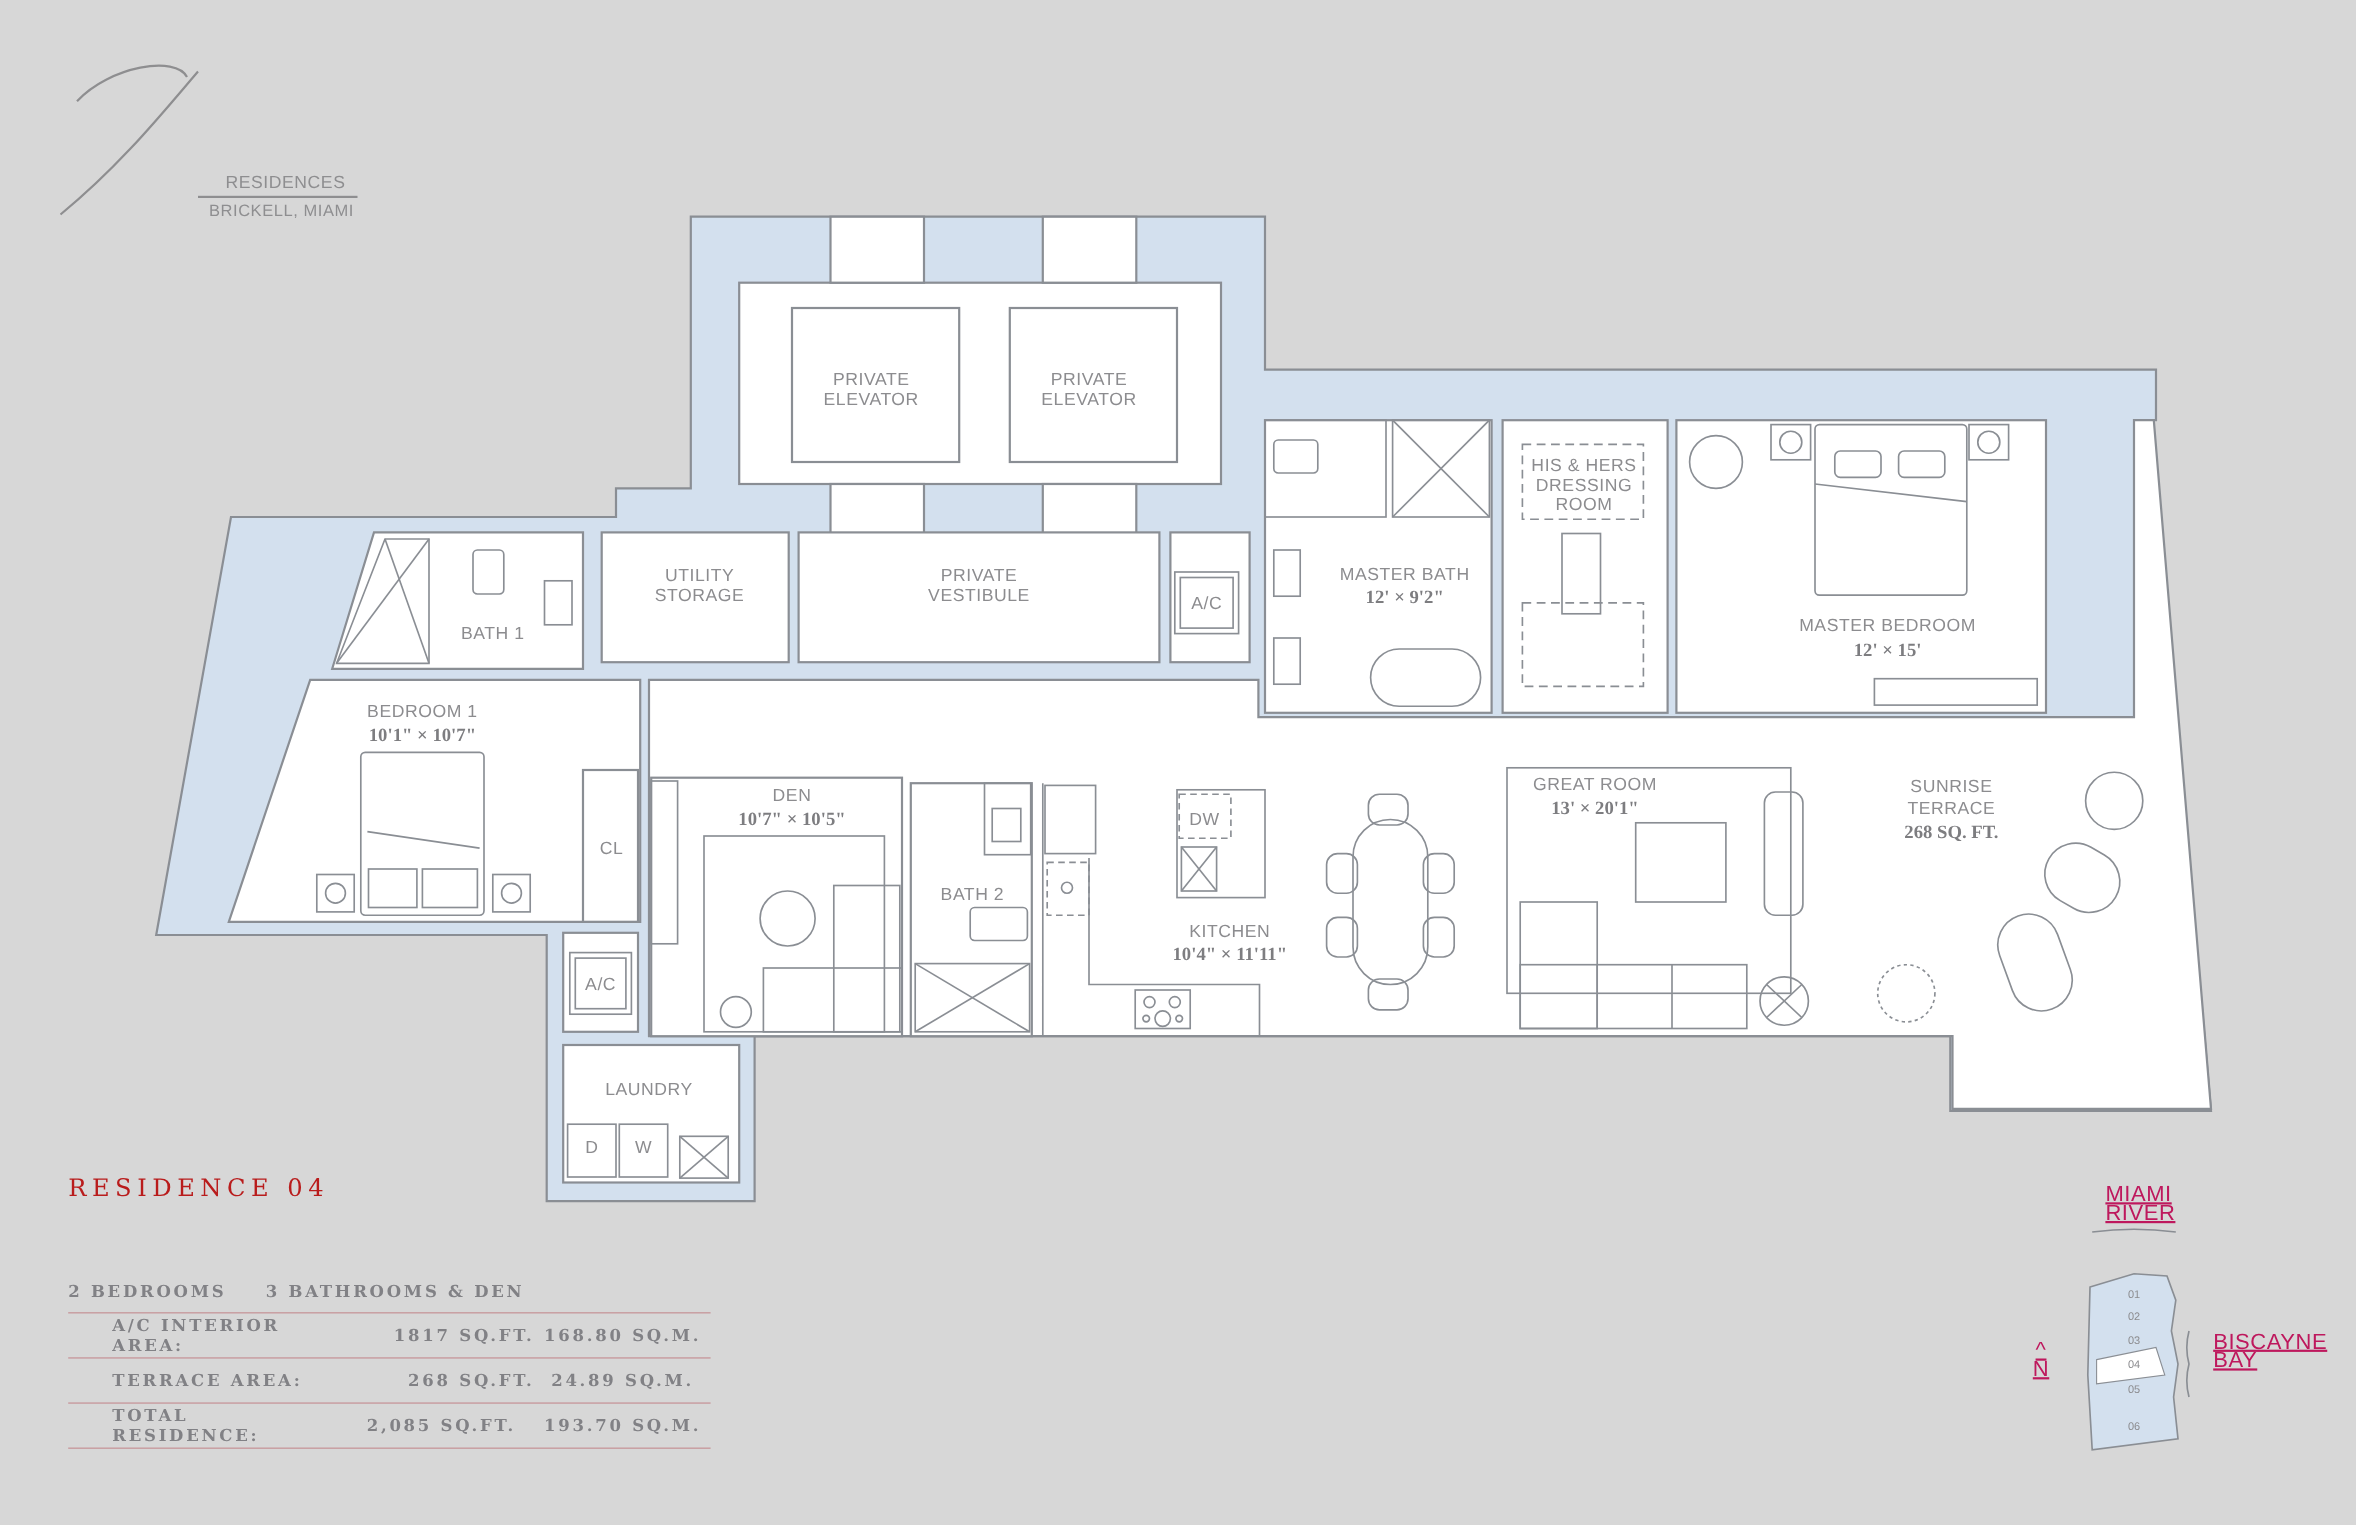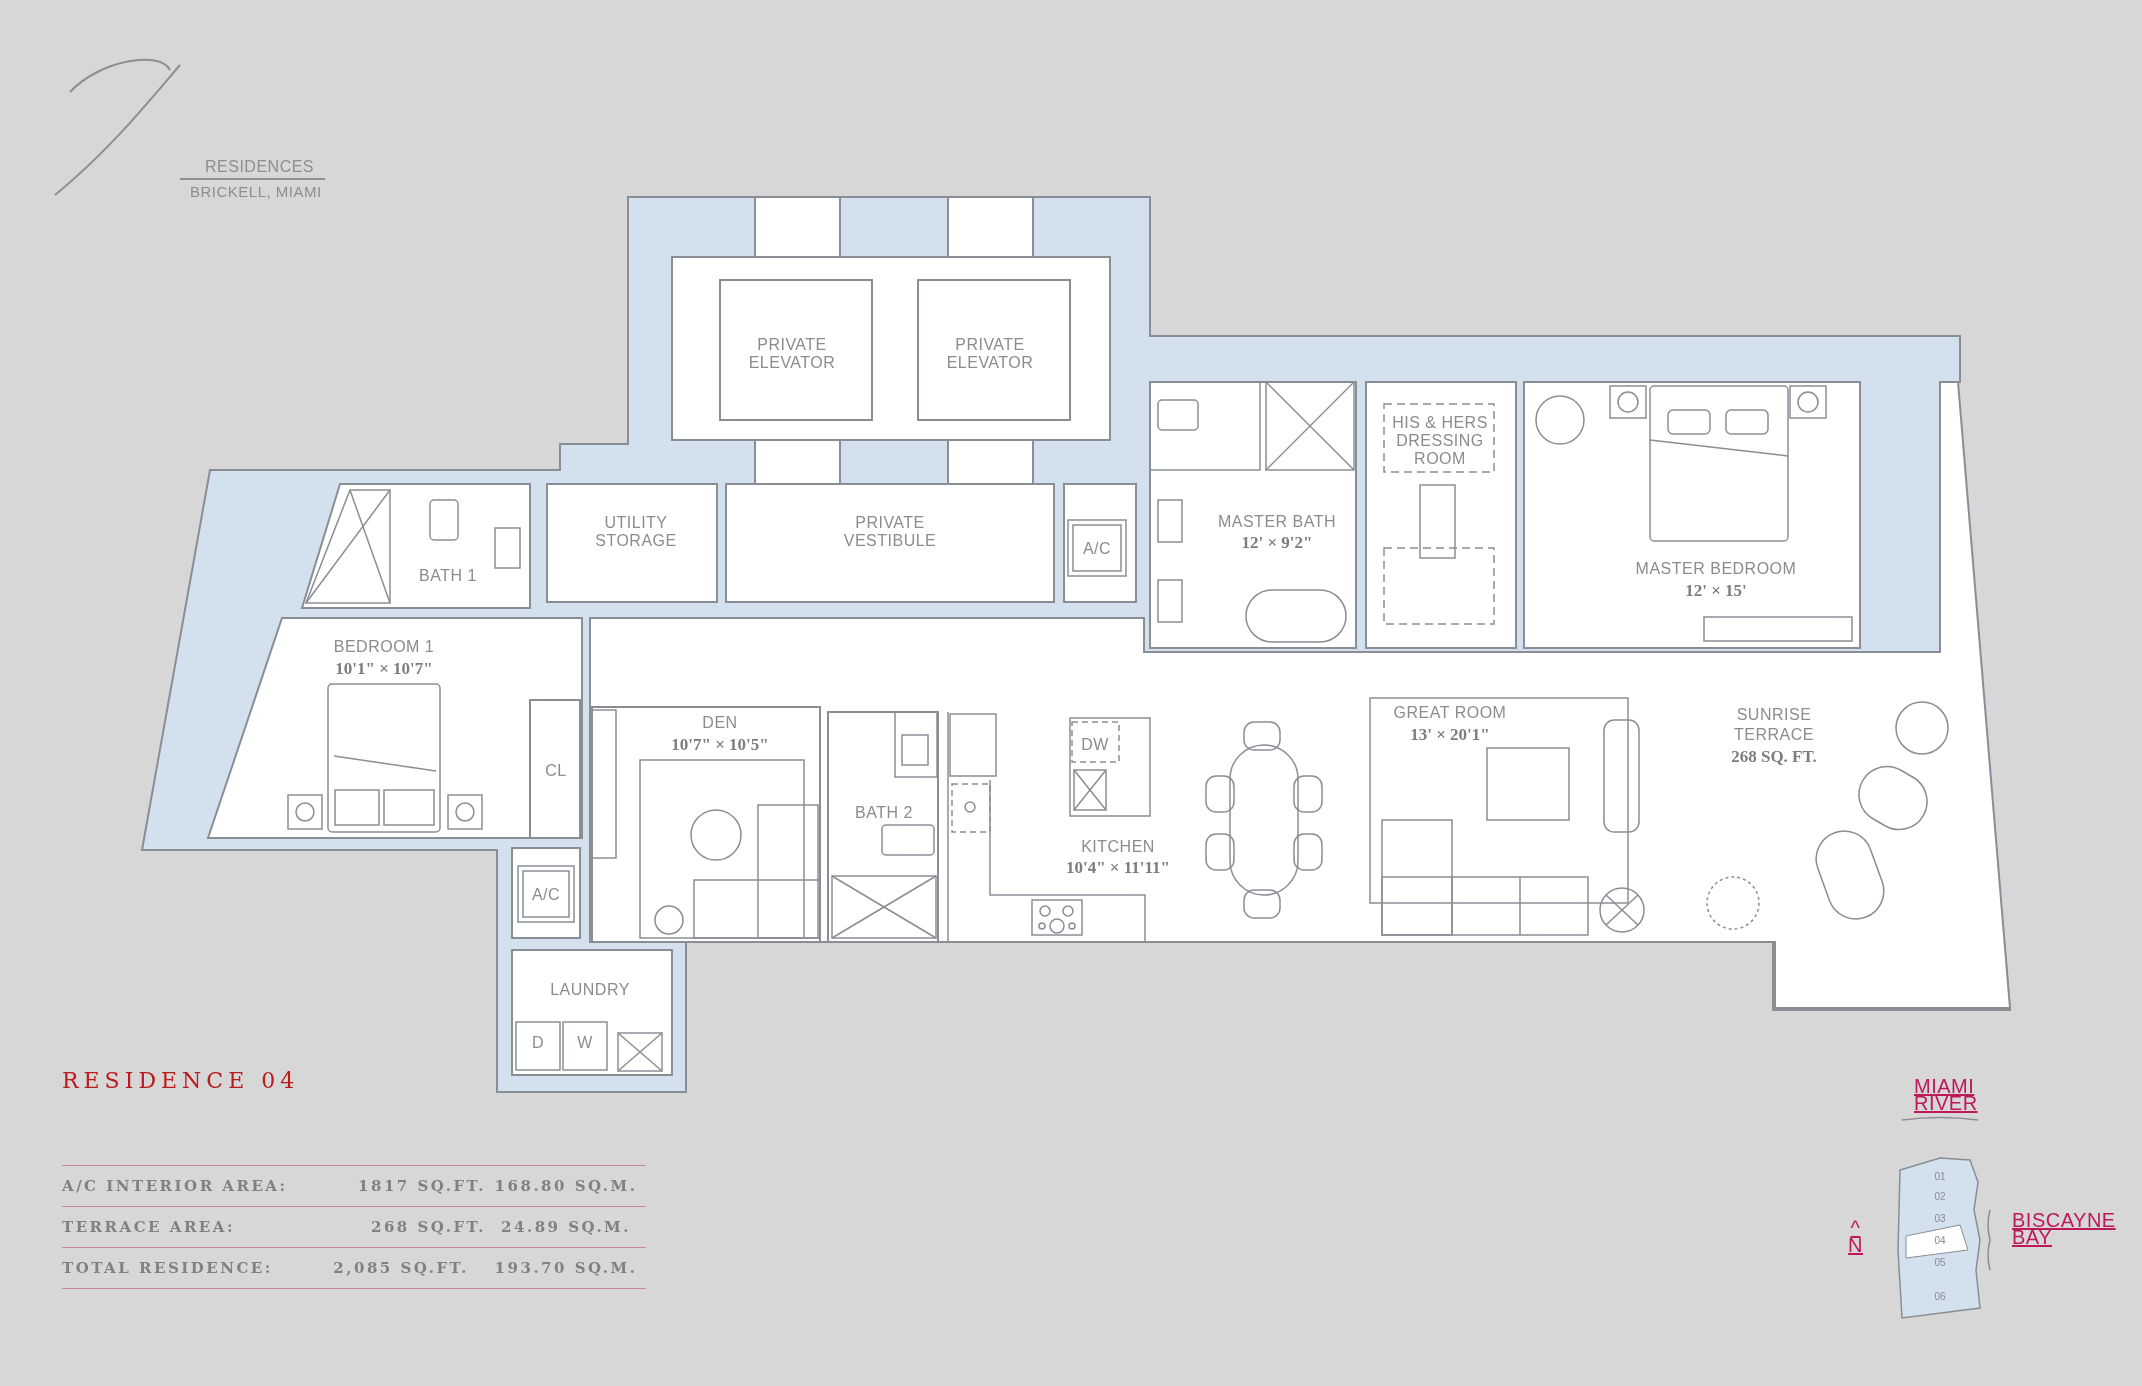--- a/index.html
+++ b/index.html
@@ -11,21 +11,21 @@
   .logo-sub2 { position:absolute; left:140px; top:133px; font-size:15px; color:#8e8e90; letter-spacing:0.5px; }
   svg.plan { position:absolute; left:0; top:0; }
   .rl { font-family:"Liberation Sans", sans-serif; font-size:16px; fill:#8c8c8f; letter-spacing:0.5px; }
   .dim { font-family:"Liberation Serif", serif; font-size:17px; font-weight:bold; fill:#7d7d80; }
   .title { position:absolute; left:62px; top:1068px; font-family:"DejaVu Serif", serif; font-size:22px; letter-spacing:5px; color:#b91c1c; }
   .specs { position:absolute; left:62px; top:1165px; width:584px; font-family:"DejaVu Serif", serif; font-size:16px; letter-spacing:2.5px; color:#818185; }
   .specs .head { height:28px; font-weight:bold; font-size:15px; }
   .specs .head span { margin-right:28px; }
   .specs .row { display:flex; height:40px; align-items:center; border-top:1.5px solid #c48a8f; font-weight:bold; font-size:15px; }
   .specs .row:last-child { border-bottom:1.5px solid #c48a8f;gap:17px; }
-  .specs .c1 { flex:1; }
+  .specs .c1 { flex:1;margin-left:40px; }
   .specs .c2 { width:170px; text-align:right; }
   .specs .c3 { width:160px; text-align:center; }
   .keymap { position:absolute; left:1840px; top:1070px; width:300px; height:300px; }
   .km-label { position:absolute; font-size:20px; color:#be185d; line-height:17px; letter-spacing:0.5px;text-decoration:underline; }
 </style>
 </head>
 <body>
 
 <div class="logo">
   <svg width="360" height="160" style="position:absolute;left:0;top:0">
@@ -221,20 +221,24 @@
     <text class="rl" x="1450" y="718">GREAT ROOM</text>
     <text class="dim" x="1450" y="740">13' × 20'1"</text>
     <text class="rl" x="1774" y="720">SUNRISE</text>
     <text class="rl" x="1774" y="740">TERRACE</text>
     <text class="dim" x="1774" y="762">268 SQ. FT.</text>
   </g>
 </svg>
 
 <div class="title">RESIDENCE 04</div>
 <div class="specs">
+  <div class="head">
+    <span>2 BEDROOMS</span>
+    <span>3 BATHROOMS &amp; DEN</span>
+  </div>
   <div class="row">
     <span class="c1">A/C INTERIOR AREA:</span>
     <span class="c2">1817 SQ.FT.</span>
     <span class="c3">168.80 SQ.M.</span>
   </div>
   <div class="row">
     <span class="c1">TERRACE AREA:</span>
     <span class="c2">268 SQ.FT.</span>
     <span class="c3">24.89 SQ.M.</span>
   </div>

